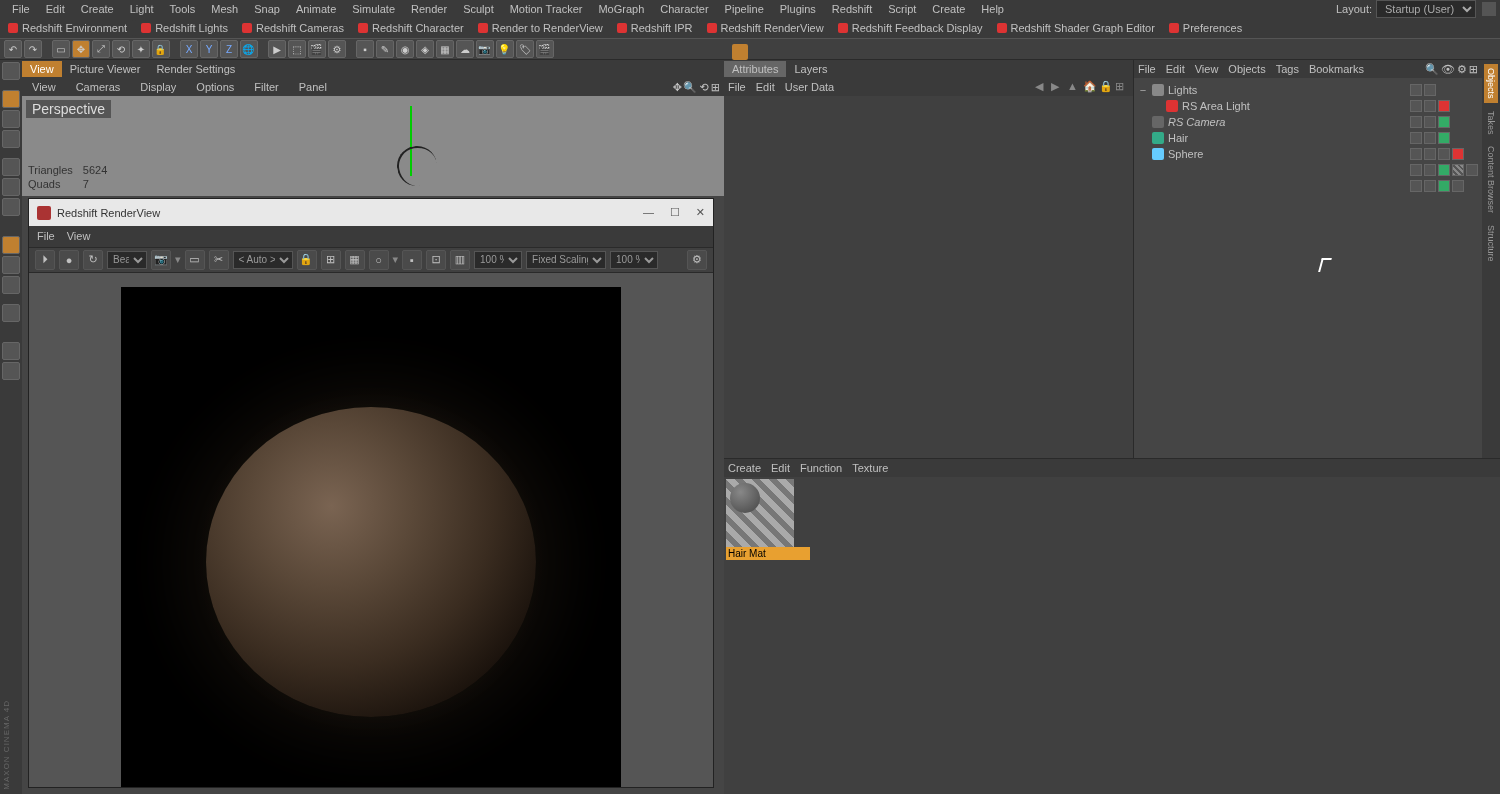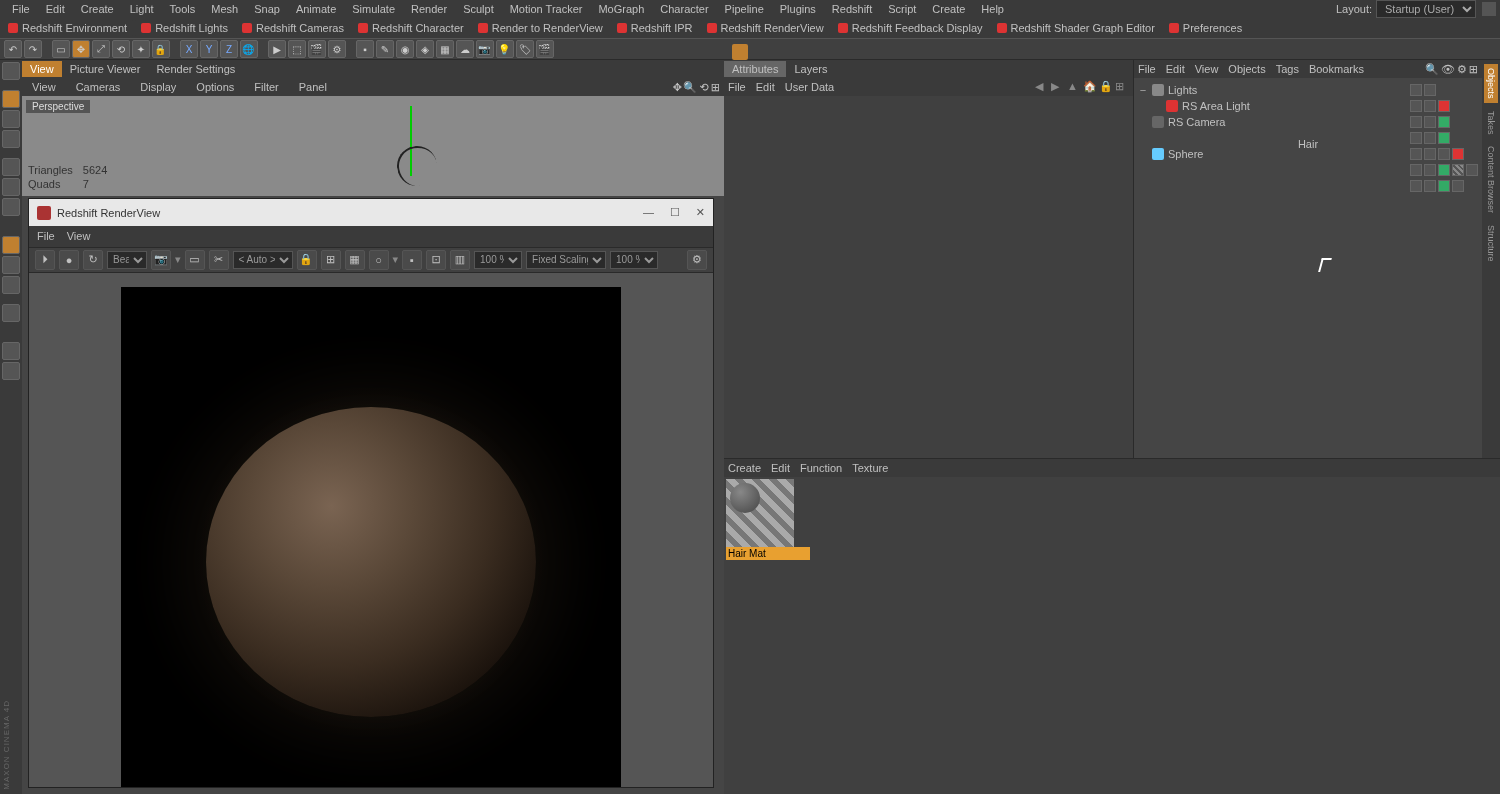--- a/index.html
+++ b/index.html
@@ -21,21 +21,21 @@
 .lt-btn{width:18px;height:18px;background:#555;border:1px solid #666;border-radius:2px}
 .lt-btn.orange{background:#c08030}
 .center{width:702px;display:flex;flex-direction:column;background:#454545}
 .view-tabs{height:18px;background:#3a3a3a;display:flex;align-items:center}
 .vtab{padding:2px 8px;background:#3a3a3a;cursor:pointer}
 .vtab.active{background:#c08030;color:#fff}
 .view-menu{height:18px;background:#3a3a3a;display:flex;align-items:center;padding:0 4px;gap:8px}
 .view-menu .mi{padding:2px 6px;cursor:pointer}
 .view-menu .icons{margin-left:auto;display:flex;gap:2px}
 .viewport{height:100px;background:#8a8a8a;position:relative}
-.persp-label{position:absolute;top:4px;left:4px;background:#555;padding:1px 6px;color:#ddd;font-size:10px}
+.persp-label{position:absolute;top:4px;left:4px;background:#555;padding:1px 6px;color:#ddd;font-size:14px}
 .stats{position:absolute;bottom:4px;left:4px;font-size:10px;color:#333;line-height:12px}
 .stats td{padding-right:8px}
 .axis{position:absolute;left:380px;top:10px;width:40px;height:80px}
 .axis-y{position:absolute;left:8px;top:0;width:2px;height:70px;background:#0c0}
 .axis-curve{position:absolute;left:-5px;top:40px;width:40px;height:40px;border:2px solid #222;border-radius:50%;border-right:none;border-bottom:none;transform:rotate(-10deg)}
 .rv-window{position:absolute;left:28px;top:198px;width:686px;height:590px;background:#3e3e3e;border:1px solid #222;display:flex;flex-direction:column}
 .rv-title{height:28px;background:#e8e8e8;display:flex;align-items:center;padding:0 8px;color:#333;gap:6px}
 .rv-title .icon{width:14px;height:14px;background:#a33;border-radius:2px}
 .rv-title .ctrls{margin-left:auto;display:flex;gap:16px;color:#555;font-size:13px}
 .rv-title .ctrls span{cursor:pointer}
@@ -302,26 +302,26 @@
           <div class="tree-row" style="padding-left: 0px;">
               <span class="exp">−</span>
               <div class="ic ic-null"></div>
               <span class="nm">Lights</span>
             </div>
             <div class="tree-row" style="padding-left: 14px;">
               <span class="exp"></span>
               <div class="ic ic-light"></div>
               <span class="nm">RS Area Light</span>
             </div>
-            <div class="tree-row" style="padding-left: 0px;">
+            <div class="tree-row" style="padding-left: 0px; font-style: italic;">
               <span class="exp"></span>
               <div class="ic ic-cam"></div>
               <span class="nm">RS Camera</span>
             </div>
-            <div class="tree-row" style="padding-left: 0px; flex-direction: column;">
+            <div class="tree-row" style="padding-left: 0px;">
               <span class="exp"></span>
               <div class="ic ic-hair"></div>
               <span class="nm">Hair</span>
             </div>
             <div class="tree-row" style="padding-left: 0px;">
               <span class="exp"></span>
               <div class="ic ic-sphere"></div>
               <span class="nm">Sphere</span>
             </div>
             <div class="tree-tags" id="tree-tags">

